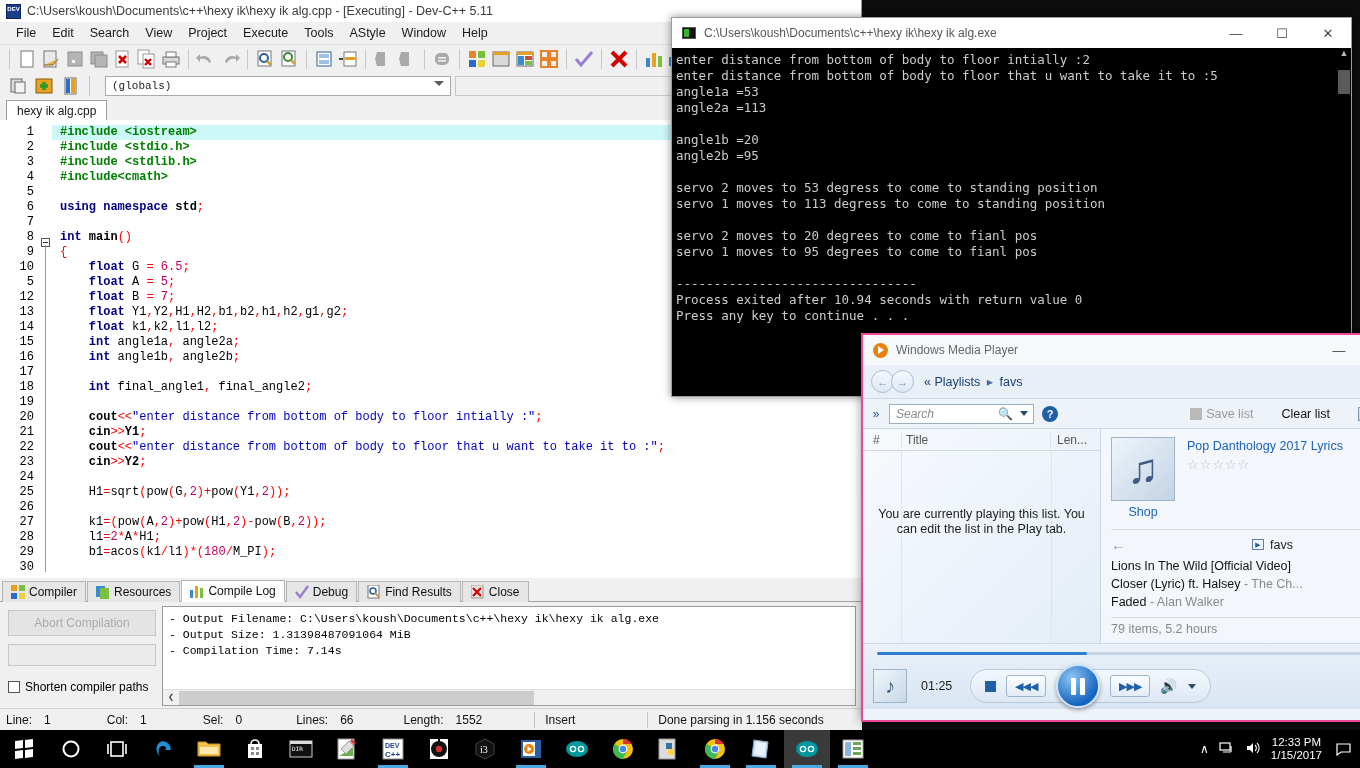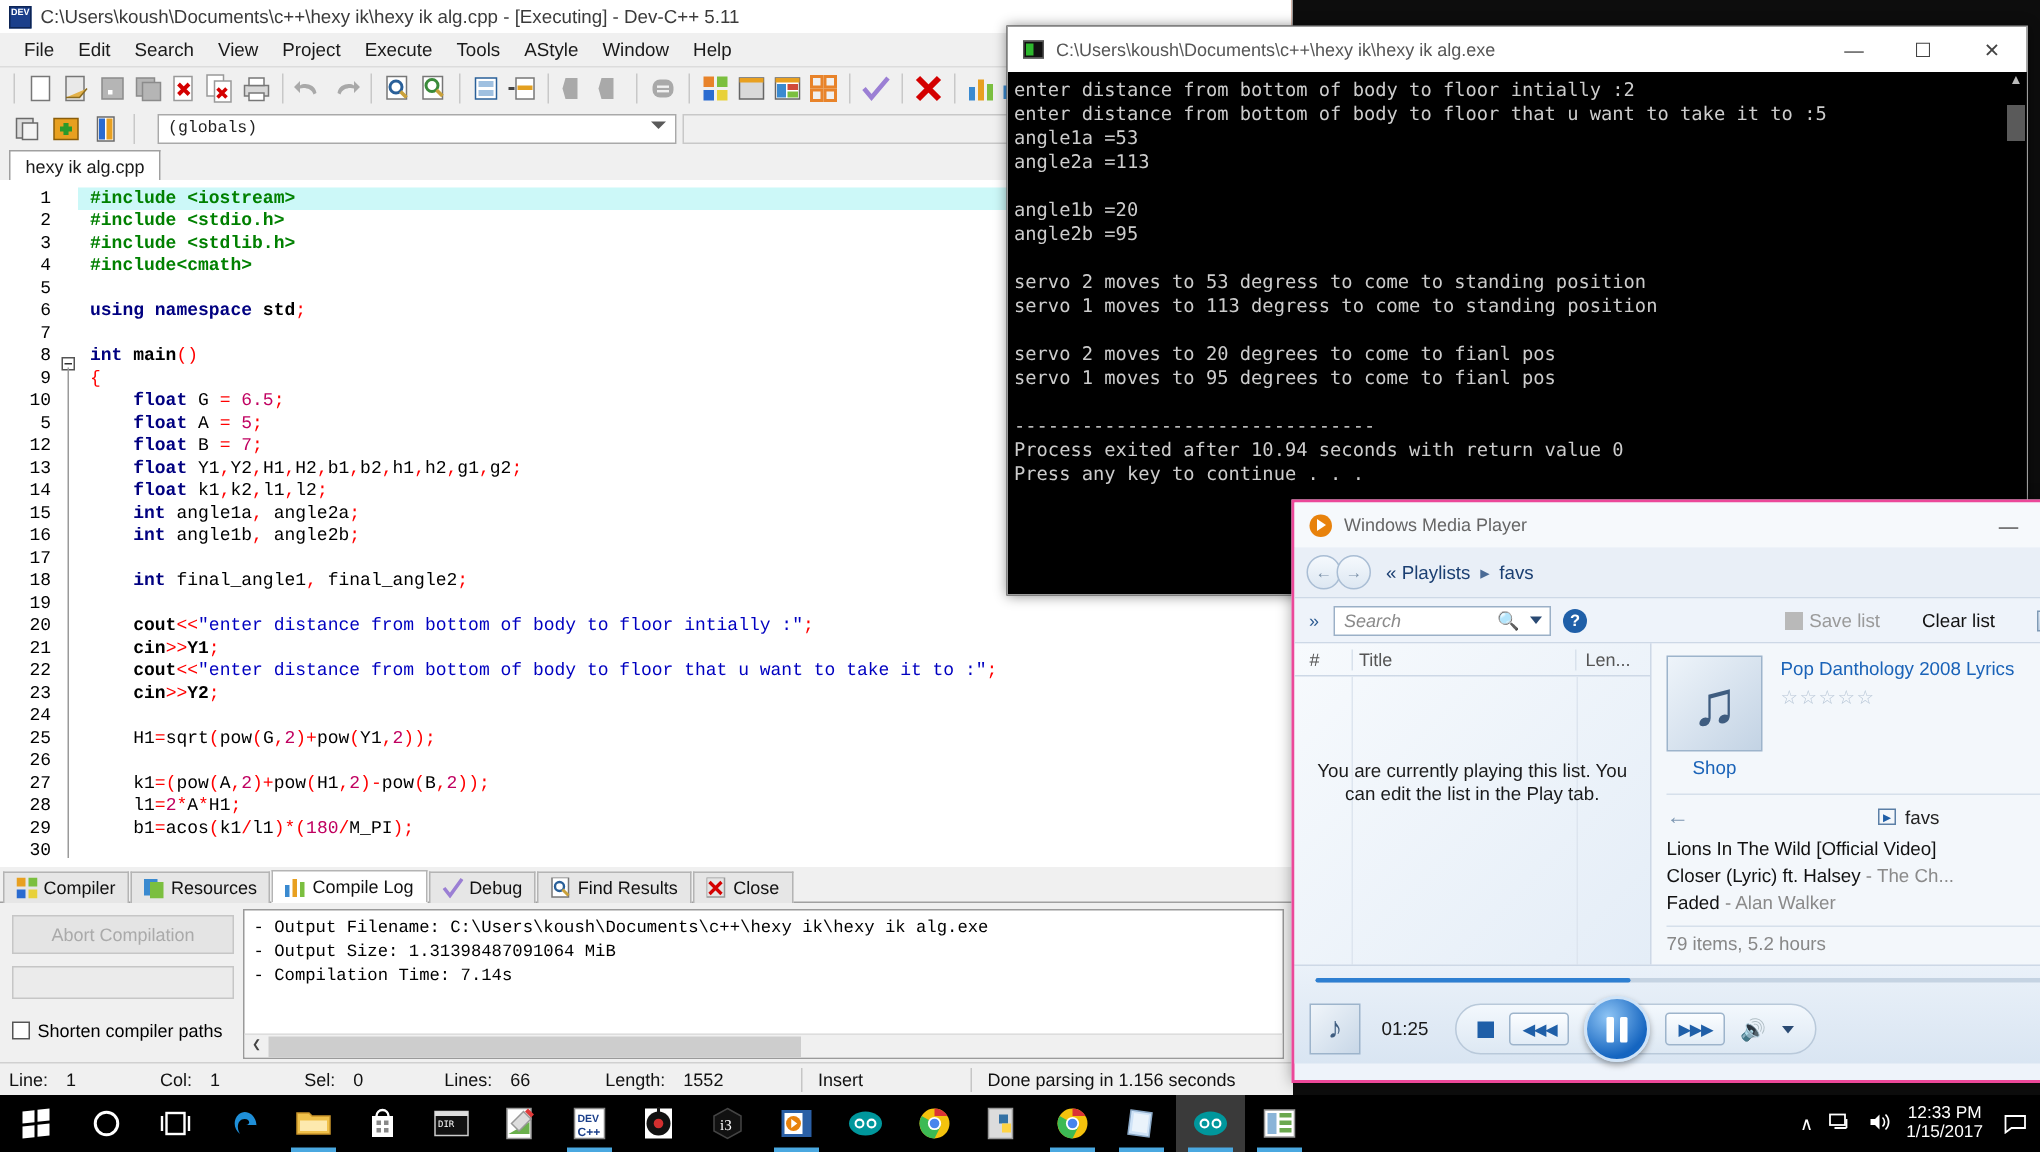--- a/index.html
+++ b/index.html
@@ -667,21 +667,21 @@
         <div class="lmsg">You are currently playing this list.  You can edit the list in the Play tab.</div>
       </div>
 
       <div class="wmp-right">
         <div class="albumrow">
           <div>
             <div class="albumart">♫</div>
             <div class="shop">Shop</div>
           </div>
           <div style="padding-top:2px">
-            <div class="alb-title">Pop Danthology 2008 Lyrics</div>
+            <div class="alb-title">Pop Danthology 2017 Lyrics</div>
             <div class="stars">☆☆☆☆☆</div>
           </div>
         </div>
         <div class="playnav">
           <span class="ar">←</span>
           <span class="mid">
             <span class="midic">▶</span>
             <span>favs</span>
           </span>
           <span class="ar">→</span>

